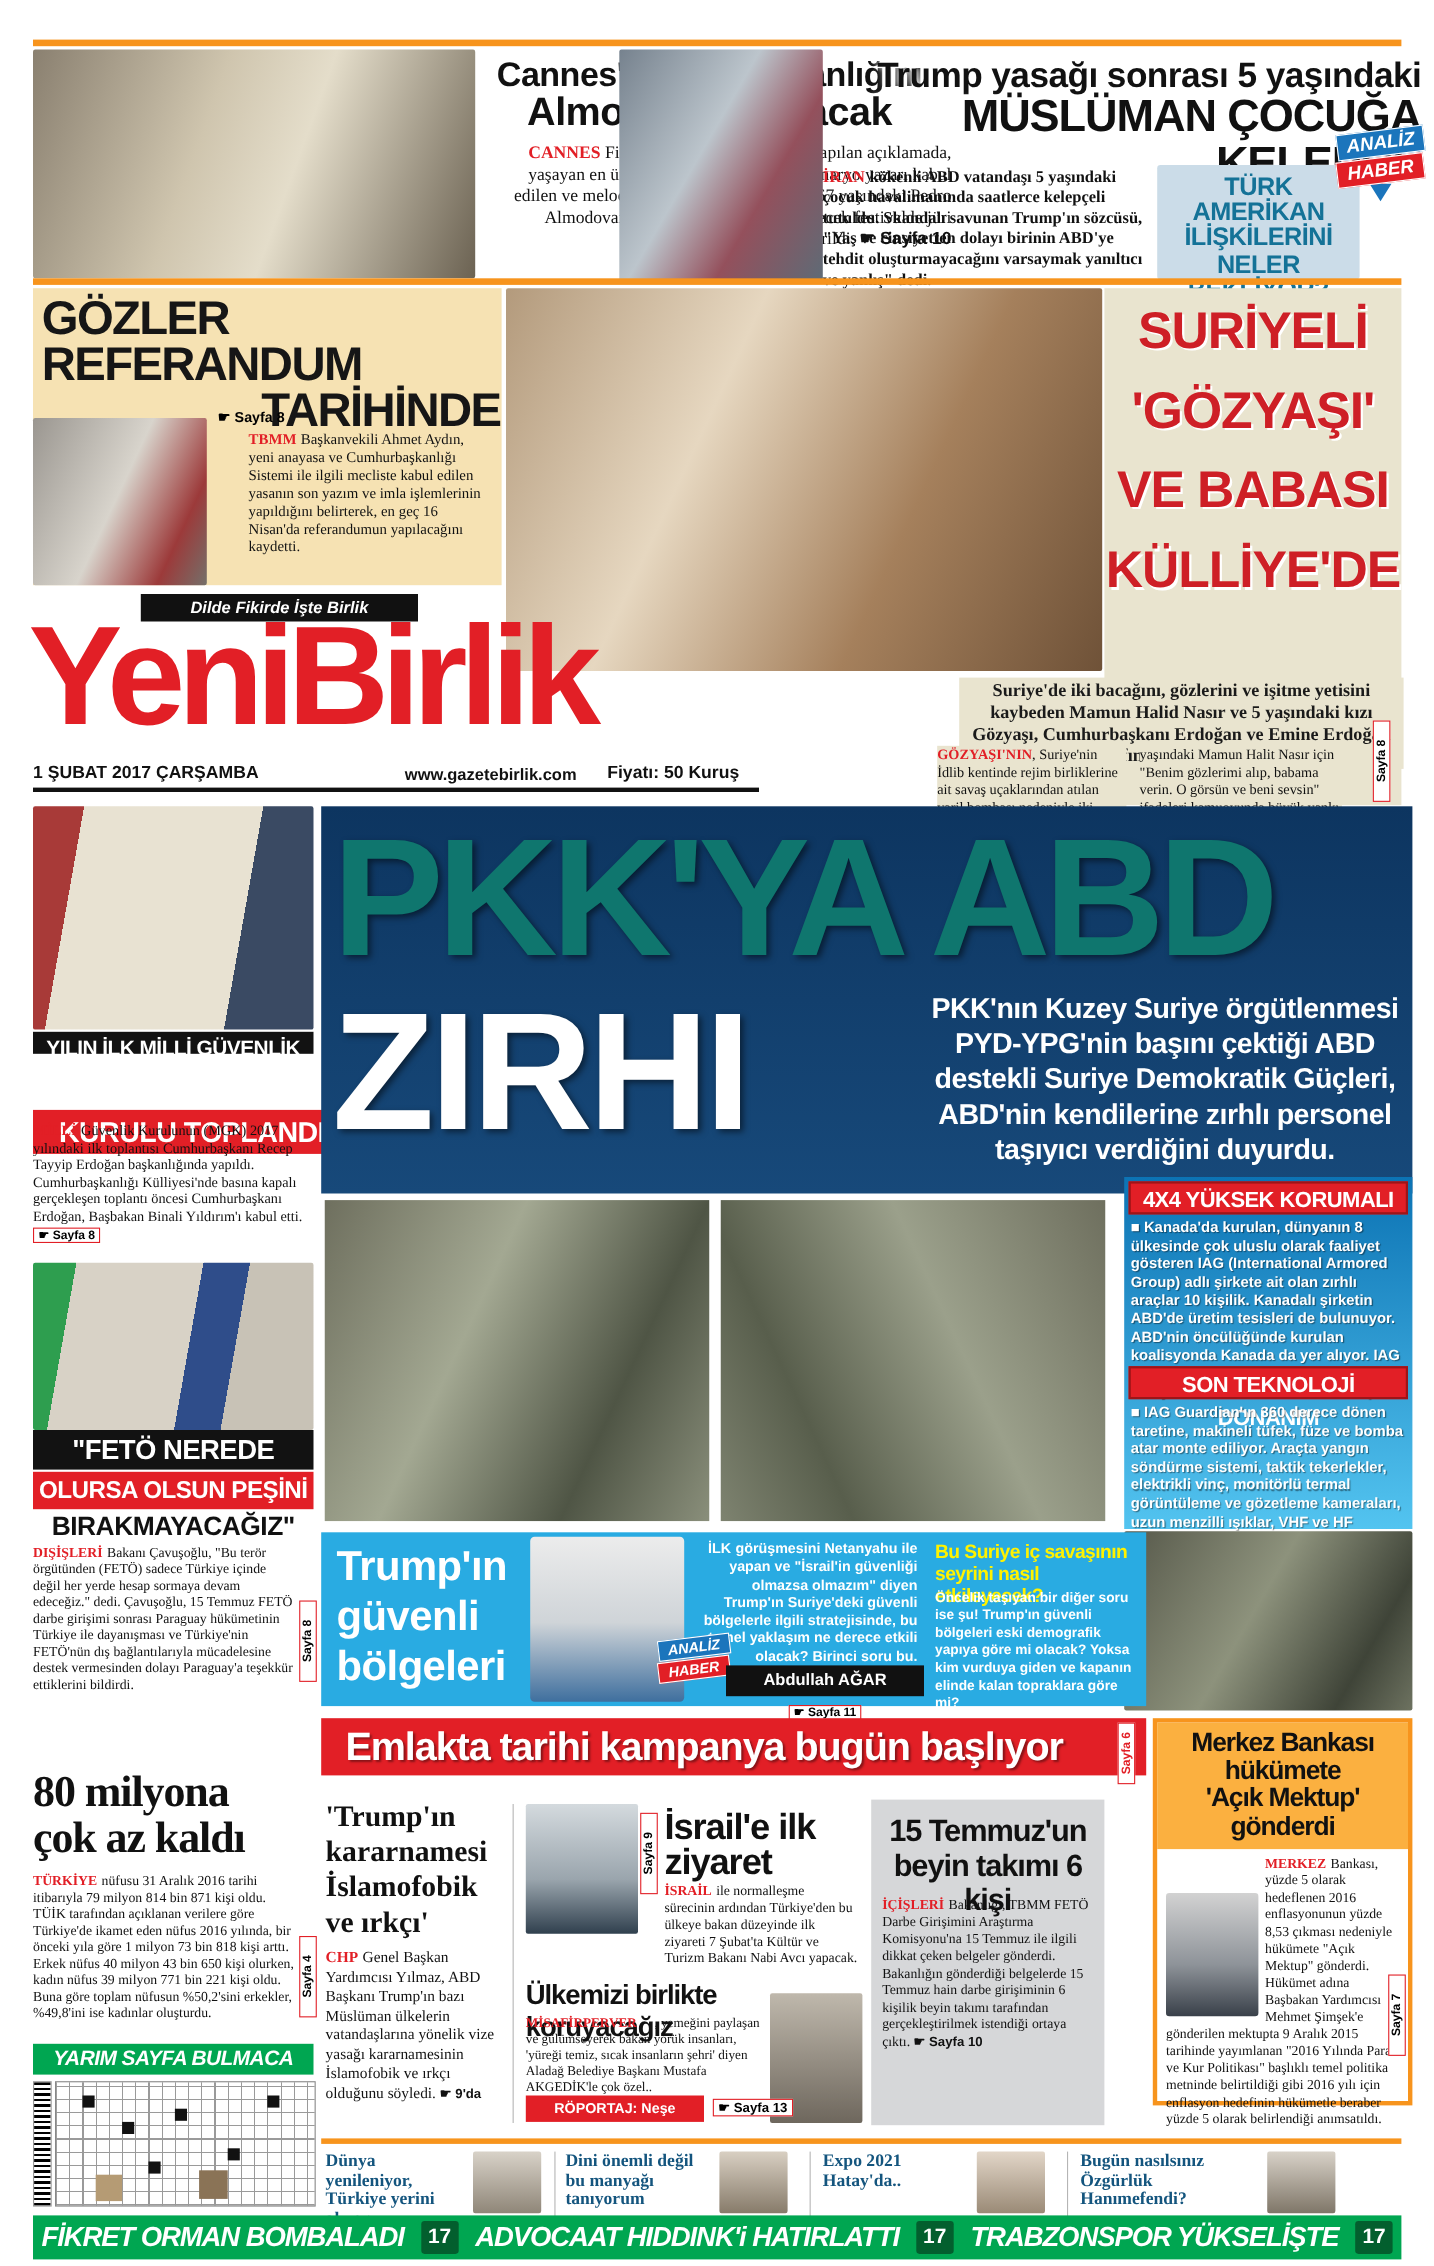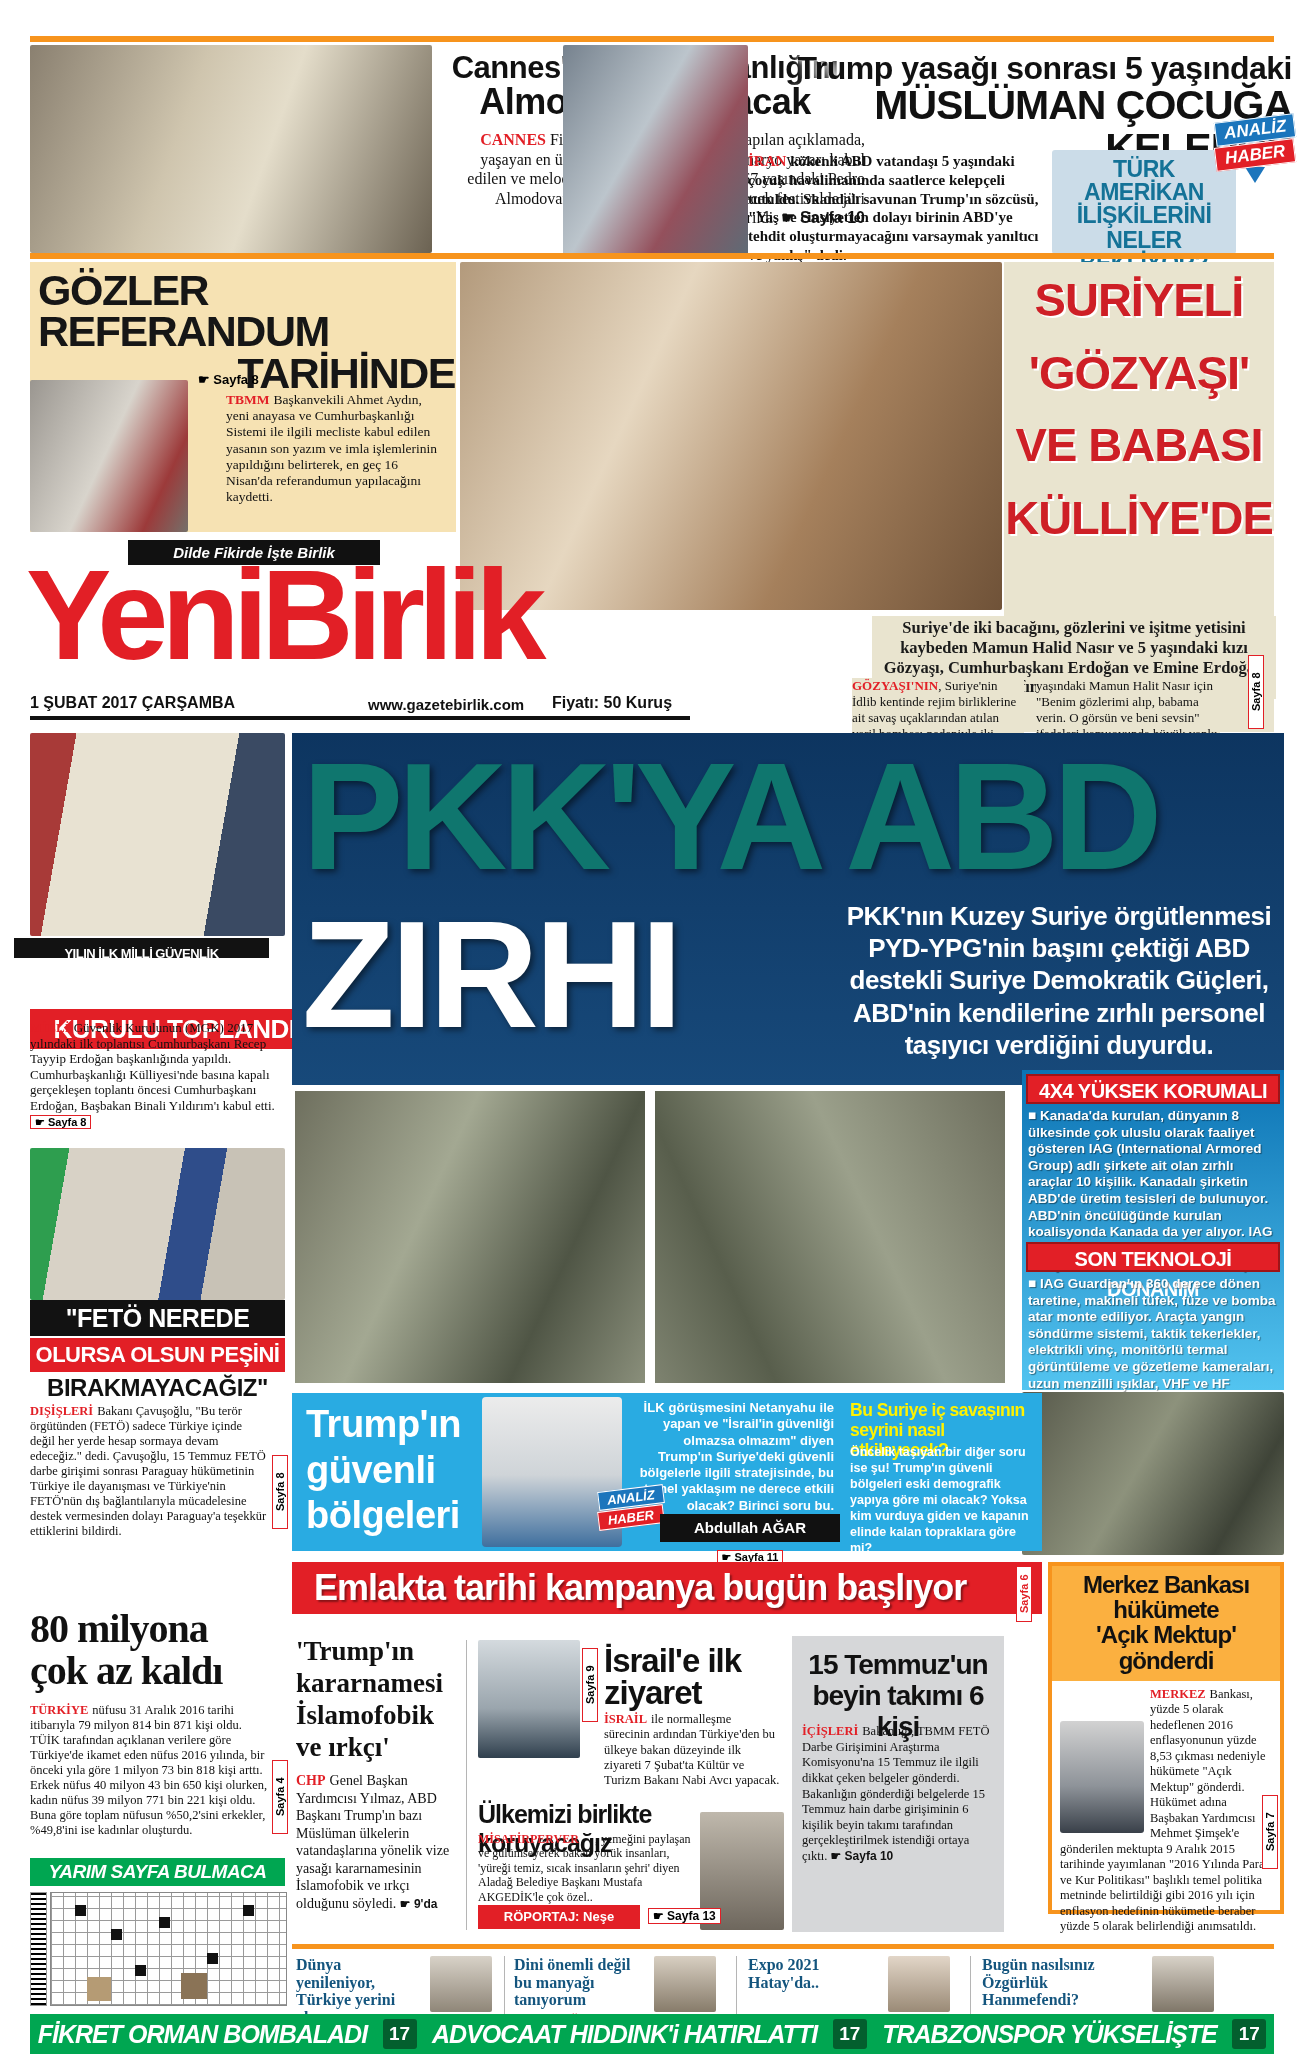--- a/index.html
+++ b/index.html
@@ -105,21 +105,21 @@
   <div class="abs" style="left:128px;top:540px;width:252px;height:25px;background:#111;color:#fff;text-align:center;font:bold italic 15px/25px 'Liberation Sans',sans-serif;">
     <span>Dilde Fikirde İşte Birlik</span>
   </div>
   <div class="abs" style="left:26px;top:548px;width:680px;color:#E21F26;font:bold 128px/1.05 'Liberation Sans',sans-serif;letter-spacing:-7px;">YeniBirlik</div>
   <div class="abs" style="left:30px;top:716px;width:660px;height:4px;background:#111;"></div>
   <div class="abs" style="left:30px;top:694px;font:bold 16px 'Liberation Sans',sans-serif;color:#111;">1 ŞUBAT 2017 ÇARŞAMBA</div>
   <div class="abs" style="left:368px;top:696px;font:bold 15px 'Liberation Sans',sans-serif;color:#111;">www.gazetebirlik.com</div>
   <div class="abs" style="left:552px;top:694px;font:bold 16px 'Liberation Sans',sans-serif;color:#111;">Fiyatı: 50 Kuruş</div>
 
   <div class="photo" style="left:30px;top:733px;width:255px;height:203px;background:linear-gradient(100deg,#a83a38 0 16%,#e8e2d2 16% 72%,#3a4a63 72%);"></div>
-  <div class="bar black" style="left:14px;top:938px;width:255px;height:20px;font-size:13px;line-height:32px;">
+  <div class="bar black" style="left:30px;top:938px;width:255px;height:20px;font-size:19px;line-height:32px;">
     <span>YILIN İLK MİLLİ GÜVENLİK</span></div>
   <div class="bar red" style="left:30px;top:1009px;width:255px;height:40px;font-size:26px;line-height:40px;padding-left:17px;">
     <span>KURULU TOPLANDI</span></div>
   <div class="abs serif" style="left:30px;top:1020px;width:255px;font-size:13px;line-height:1.2;color:#111;">
     <span class="lead">MİLLİ</span><span>Güvenlik Kurulunun (MGK) 2017 yılındaki ilk toplantısı Cumhurbaşkanı Recep Tayyip Erdoğan başkanlığında yapıldı. Cumhurbaşkanlığı Külliyesi'nde basına kapalı gerçekleşen toplantı öncesi Cumhurbaşkanı Erdoğan, Başbakan Binali Yıldırım'ı kabul etti.</span>
     <span class="pref chip" style="font-size:11px;">Sayfa 8</span>
   </div>
   <div class="photo" style="left:30px;top:1148px;width:255px;height:152px;background:linear-gradient(100deg,#2e9e4f 0 14%,#d8d2c6 14% 55%,#2f4d8a 55% 70%,#c8c2b6 70%);"></div>
   <div class="bar black" style="left:30px;top:1300px;width:255px;height:36px;font-size:25px;line-height:36px;">
     <span>"FETÖ NEREDE</span></div>

